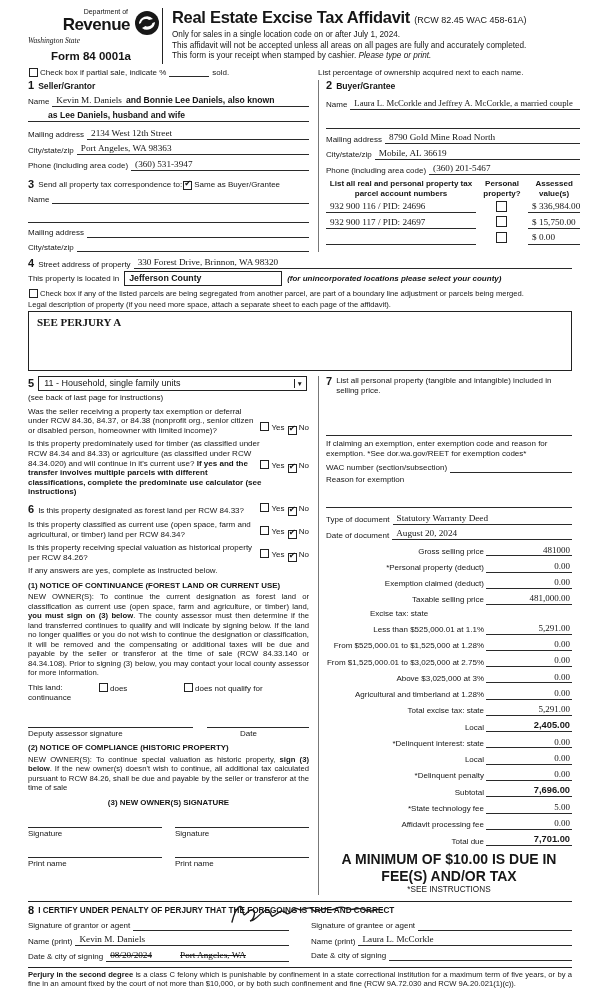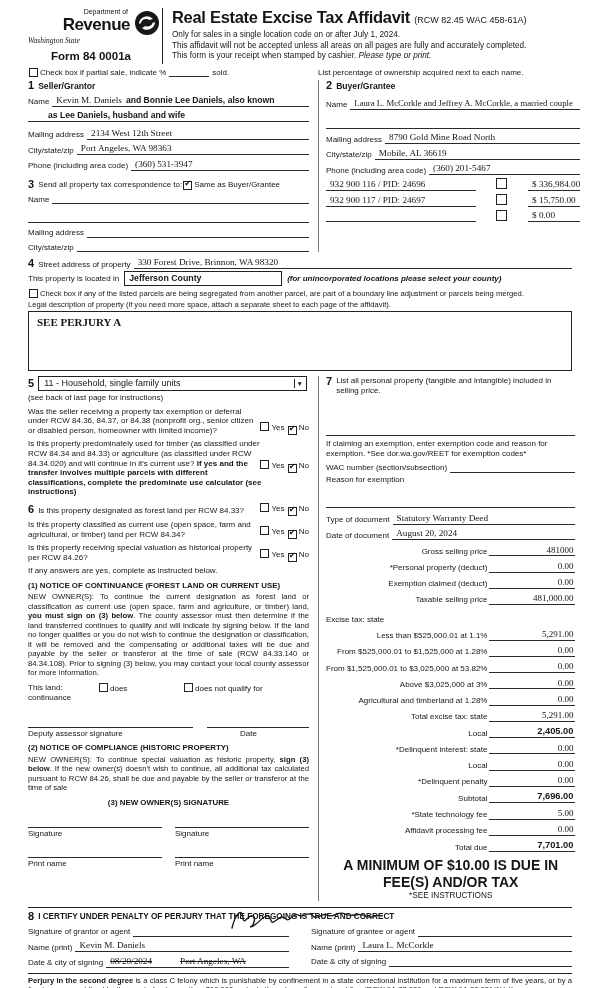--- a/index.html
+++ b/index.html
@@ -61,21 +61,21 @@
   .combo .arr{border-left:1px solid #222;padding:0 2px;font-size:6.5px;line-height:9px}
   .para{font-size:7.7px;line-height:1.23;text-align:justify;margin-top:2px}
   .ntitle{font-weight:bold;font-size:7.9px;margin-top:5px}
   .center{text-align:center}
   
   .m{display:flex;align-items:flex-end;margin-top:4.4px}
   .ml{flex:1;text-align:right;padding-right:2px;white-space:nowrap}
   .mv{flex:none;width:84px;border-bottom:1px solid #2a2a2a;text-align:right;
       font-family:"Liberation Serif",serif;font-size:9px;padding-right:2px;min-height:10px}
   .mv.bold{font-family:"Liberation Sans",sans-serif;font-weight:bold;font-size:9.3px}
-  .mh{text-align:left;padding-right:100px;margin-top:10px}
+  .mh{text-align:center;padding-right:100px;margin-top:4px}
   
   .sec8{border-top:1.5px solid #222;margin-top:6px;padding-top:2px;position:relative}
   .sgrid{display:grid;grid-template-columns:1fr 1fr;column-gap:22px}
   .strike{text-decoration:line-through}
   .scrawl{position:absolute;left:198px;top:-4px;pointer-events:none}
   
   .sig2{display:grid;grid-template-columns:1fr 1fr;column-gap:13px;margin-top:10px}
   .sigline{border-bottom:1px solid #2a2a2a;height:10px}
   .siglab{margin-top:1px}
   
@@ -192,20 +192,25 @@
         </div>
       <div class="frow">
           <span class="lab">City/state/zip</span>
           <span class="fl"><span class="serif">Mobile, AL 36619</span></span>
         </div>
       <div class="frow">
           <span class="lab">Phone (including area code)</span>
           <span class="fl"><span class="serif">(360) 201-5467</span></span>
         </div>
 
+      <div class="phead">
+        <span class="pc1">List all real and personal property tax parcel account numbers</span>
+        <span class="pc2">Personal property?</span>
+        <span class="pc3">Assessed value(s)</span>
+      </div>
       <div class="prow">
         <span class="pid"><span class="serif">932 900 116 / PID: 24696</span></span>
         <span class="pp"><span class="cb" style="width:9px;height:9px"></span></span>
         <span class="pv"><span class="serif">$ 336,984.00</span></span>
       </div>
       <div class="prow">
         <span class="pid"><span class="serif">932 900 117 / PID: 24697</span></span>
         <span class="pp"><span class="cb" style="width:9px;height:9px"></span></span>
         <span class="pv"><span class="serif">$ 15,750.00</span></span>
       </div>
@@ -373,21 +378,21 @@
       <div class="mh">Excise tax: state</div>
       <div class="m">
           <span class="ml">Less than $525,000.01 at 1.1%</span>
           <span class="mv">5,291.00</span>
         </div>
       <div class="m">
           <span class="ml">From $525,000.01 to $1,525,000 at 1.28%</span>
           <span class="mv">0.00</span>
         </div>
       <div class="m">
-          <span class="ml">From $1,525,000.01 to $3,025,000 at 53.82%</span>
+          <span class="ml">From $1,525,000.01 to $3,025,000 at 2.75%</span>
           <span class="mv">0.00</span>
         </div>
       <div class="m">
           <span class="ml">Above $3,025,000 at 3%</span>
           <span class="mv">0.00</span>
         </div>
       <div class="m">
           <span class="ml">Agricultural and timberland at 1.28%</span>
           <span class="mv">0.00</span>
         </div>

